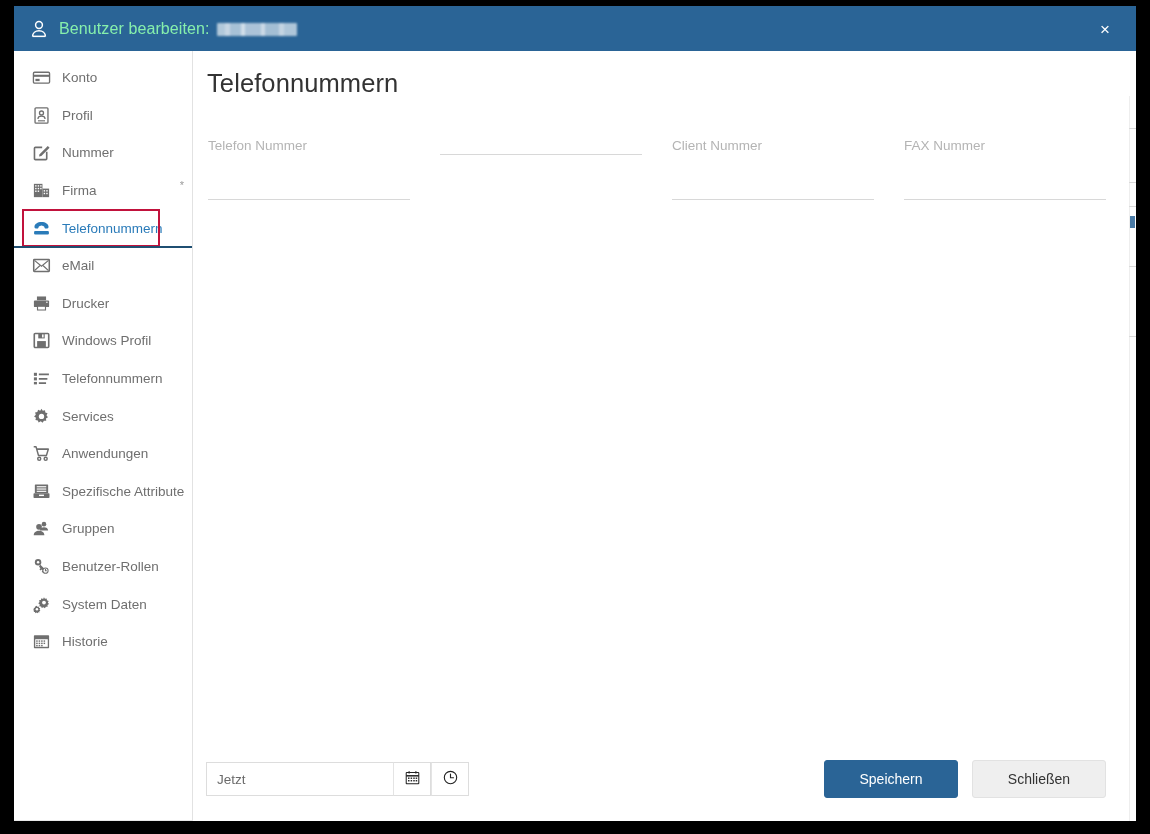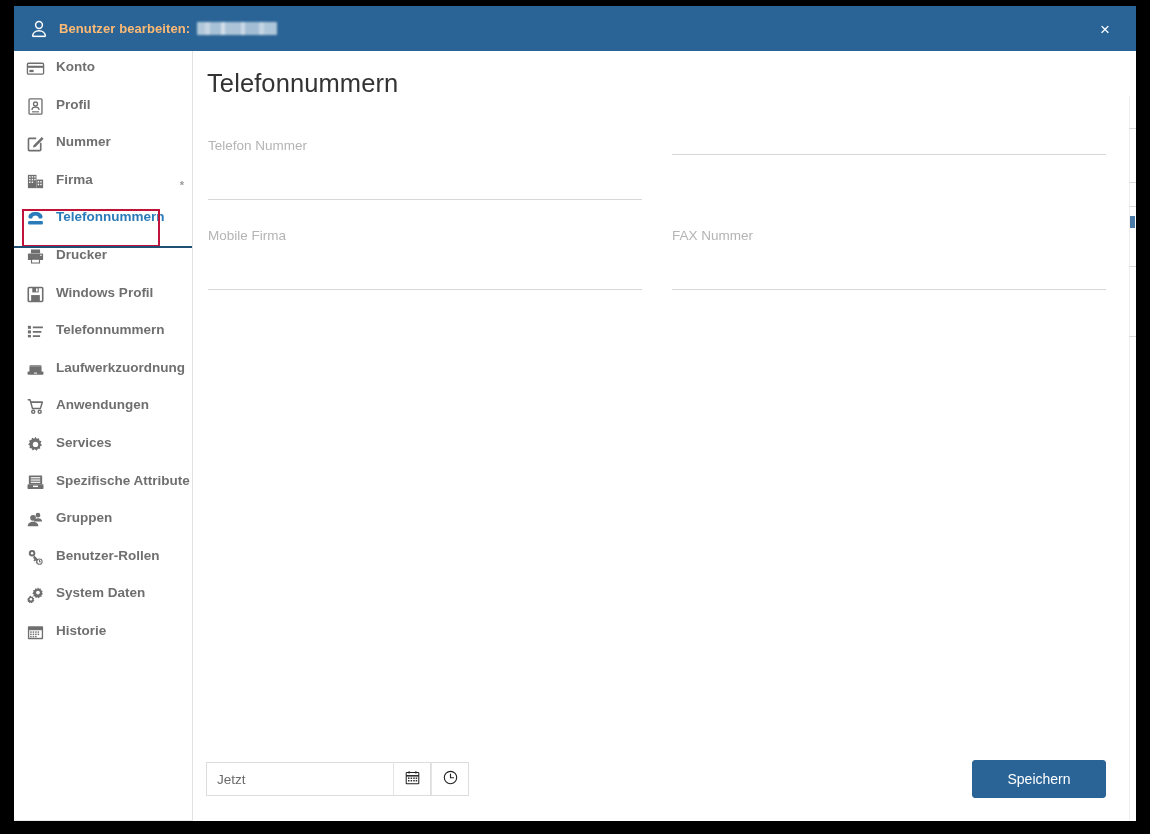--- a/index.html
+++ b/index.html
@@ -41,23 +41,23 @@
     flex: 0 0 45px;
     position: relative;
   }
   .titlebar .user-ico {
     width: 18px; height: 18px;
     margin-right: 11px;
     display: block;
     flex: 0 0 18px;
   }
   .titlebar .title-text {
-    color: #fdba74;
-    font-size: 13px;
-    font-weight: bold;
+    color: #86efac;
+    font-size: 16px;
+    font-weight: normal;
     letter-spacing: .1px;
     white-space: nowrap;
   }
   .redacted {
     display: inline-block;
     width: 80px;
     height: 13px;
     margin-left: 7px;
     vertical-align: -2px;
     background:
@@ -98,27 +98,27 @@
     width: 179px;
     flex: 0 0 179px;
     background: #ffffff;
     border-right: 1px solid #e2e2e2;
     position: relative;
     padding-top: 8px;
   }
   .nav-item {
     height: 37.6px;
     display: flex;
-    padding-left: 12px;
+    align-items: center;
+    padding-left: 18px;
     color: #6f6f6f;
     font-size: 13.5px;
     cursor: pointer;
     position: relative;
     white-space: nowrap;
-    font-weight: bold;
   }
   .nav-item .ico {
     width: 19px; height: 19px;
     flex: 0 0 19px;
     margin-right: 11px;
     display: flex;
     align-items: center;
     justify-content: center;
     color: #6f6f6f;
   }
@@ -170,21 +170,21 @@
   .page-title {
     font-size: 25.5px;
     color: #333333;
     font-weight: normal;
     margin: 0 0 30px 0;
     padding-left: 1px;
     letter-spacing: .1px;
   }
   .form-grid {
     display: grid;
-    grid-template-columns: 1fr 1fr;
+    grid-template-columns: 1fr 1fr 1fr 1fr;
     column-gap: 30px;
     row-gap: 0;
     padding-left: 2px;
     max-width: 912px;
   }
   .field {
     padding-top: 10px;
     padding-bottom: 18px;
   }
   .field .flabel {
@@ -385,20 +385,29 @@
                 <rect x="2.2" y="12.6" width="15.6" height="3.8" rx="1.2" fill="currentColor" stroke="none"></rect>
               </svg>
             </span>
             <span>Telefonnummern</span>
             <div class="sel-box" style="border-color: rgb(193, 18, 60);"></div>
             <div class="sel-underline" style="background: rgb(31, 79, 114); top: 37px;"></div>
           </div>
           <div class="nav-item">
             <span class="ico">
               <svg viewBox="0 0 20 20" width="19" height="19" fill="none" stroke="currentColor" stroke-width="1.4">
+                <rect x="1.8" y="3.8" width="16.4" height="12.4" rx="0.6" stroke-width="1.6"></rect>
+                <path d="M2.6 4.6l7.4 6.2 7.4-6.2M2.6 15.4l5.6-5.2M17.4 15.4l-5.6-5.2" stroke-width="1.3"></path>
+              </svg>
+            </span>
+            <span>eMail</span>
+          </div>
+          <div class="nav-item">
+            <span class="ico">
+              <svg viewBox="0 0 20 20" width="19" height="19" fill="none" stroke="currentColor" stroke-width="1.4">
                 <rect x="5.2" y="2.6" width="9.6" height="4" fill="currentColor" stroke="none"></rect>
                 <rect x="2" y="6.8" width="16" height="7" rx="1" fill="currentColor" stroke="none"></rect>
                 <rect x="5.2" y="12.4" width="9.6" height="5" fill="currentColor" stroke="none"></rect>
                 <rect x="6.4" y="13.5" width="7.2" height="2.8" fill="#ffffff" stroke="none"></rect>
                 <circle cx="15.7" cy="8.6" r="0.8" fill="#ffffff" stroke="none"></circle>
               </svg>
             </span>
             <span>Drucker</span>
           </div>
           <div class="nav-item">
@@ -421,46 +430,35 @@
                   <rect x="2" y="13.6" width="3.2" height="2.6"></rect>
                 </g>
                 <path d="M7.2 5.6h10.6M7.2 10.4h9M7.2 14.9h7.6" stroke-width="1.7"></path>
               </svg>
             </span>
             <span>Telefonnummern</span>
           </div>
           <div class="nav-item">
             <span class="ico">
               <svg viewBox="0 0 20 20" width="19" height="19" fill="none" stroke="currentColor" stroke-width="1.4">
-                <path d="M3.6 6.6h12.8v6H3.6z" fill="currentColor" stroke="none"></path>
-                <rect x="1.6" y="12.2" width="16.8" height="3.4" rx="1" fill="currentColor" stroke="none"></rect>
-                <rect x="8.4" y="13.3" width="3.2" height="1" fill="#ffffff" stroke="none"></rect>
-                <path d="M3.6 6.6c0-.7.5-1.2 1.2-1.2h10.4c.7 0 1.2.5 1.2 1.2" fill="currentColor" stroke="none"></path>
-              </svg>
-            </span>
-            <span>Laufwerkzuordnung</span>
+                <path d="M10 1.8l1.3 2.1 2.4-.6.3 2.5 2.4.8-1.2 2.2 1.6 1.9-2.1 1.4.3 2.5-2.5-.2-1.3 2.2-2-1.5-2.2 1.3-.9-2.3-2.5-.3.6-2.4-2-1.5 1.8-1.8-.8-2.4 2.4-.4.8-2.4 2.3 1z" fill="currentColor" stroke="none"></path>
+                <circle cx="10" cy="9.9" r="2.8" fill="#ffffff" stroke="none"></circle>
+              </svg>
+            </span>
+            <span>Services</span>
           </div>
           <div class="nav-item">
             <span class="ico">
               <svg viewBox="0 0 20 20" width="19" height="19" fill="none" stroke="currentColor" stroke-width="1.4">
                 <path d="M1.8 2.8h2.4l2.6 9.2h8.4l2-6.6H5.4" stroke-width="1.6" stroke-linejoin="round"></path>
                 <circle cx="7.6" cy="15.6" r="1.6" stroke-width="1.5"></circle>
                 <circle cx="14.4" cy="15.6" r="1.6" stroke-width="1.5"></circle>
               </svg>
             </span>
             <span>Anwendungen</span>
-          </div>
-          <div class="nav-item">
-            <span class="ico">
-              <svg viewBox="0 0 20 20" width="19" height="19" fill="none" stroke="currentColor" stroke-width="1.4">
-                <path d="M10 1.8l1.3 2.1 2.4-.6.3 2.5 2.4.8-1.2 2.2 1.6 1.9-2.1 1.4.3 2.5-2.5-.2-1.3 2.2-2-1.5-2.2 1.3-.9-2.3-2.5-.3.6-2.4-2-1.5 1.8-1.8-.8-2.4 2.4-.4.8-2.4 2.3 1z" fill="currentColor" stroke="none"></path>
-                <circle cx="10" cy="9.9" r="2.8" fill="#ffffff" stroke="none"></circle>
-              </svg>
-            </span>
-            <span>Services</span>
           </div>
           <div class="nav-item">
             <span class="ico">
               <svg viewBox="0 0 20 20" width="19" height="19" fill="none" stroke="currentColor" stroke-width="1.4">
                 <rect x="3" y="2.6" width="14" height="9.2" rx="0.6" fill="currentColor" stroke="none"></rect>
                 <g fill="#ffffff" stroke="none">
                   <rect x="5" y="4.4" width="10" height="1.2"></rect>
                   <rect x="5" y="6.8" width="10" height="1.2"></rect>
                   <rect x="5" y="9.2" width="10" height="1.2"></rect>
                 </g>
@@ -536,21 +534,21 @@
 
           <div class="form-grid">
             <div class="field">
               <span class="flabel">Telefon Nummer</span>
               <input class="finput" type="text" value="" style="">
             </div>
             <div class="field">
               <input class="finput" type="text" value="" style="">
             </div>
             <div class="field">
-              <span class="flabel">Mobile Firma</span>
+              <span class="flabel">Client Nummer</span>
               <input class="finput" type="text" value="" style="">
             </div>
             <div class="field">
               <span class="flabel">FAX Nummer</span>
               <input class="finput" type="text" value="" style="">
             </div>
           </div>
         </div>
 
         <div class="footer">
@@ -580,20 +578,21 @@
                 <svg viewBox="0 0 16 16" width="15" height="15" fill="none" stroke="#222" stroke-width="1.2">
                   <circle cx="8" cy="8" r="6.6"></circle>
                   <path d="M8 4.2V8.3h3.2" stroke-linecap="round"></path>
                 </svg>
               </span>
             </button>
           </div>
 
           <div class="actions">
             <button class="btn btn-primary">Speichern</button>
+            <button class="btn btn-secondary">Schließen</button>
           </div>
         </div>
 
         <div class="scroll-edge">
           <div class="scroll-tick" style="top:32px"></div>
           <div class="scroll-tick" style="top:86px"></div>
           <div class="scroll-tick" style="top:110px"></div>
           <div class="scroll-thumb" style="top:120px"></div>
           <div class="scroll-tick" style="top:170px"></div>
           <div class="scroll-tick" style="top:240px"></div>

